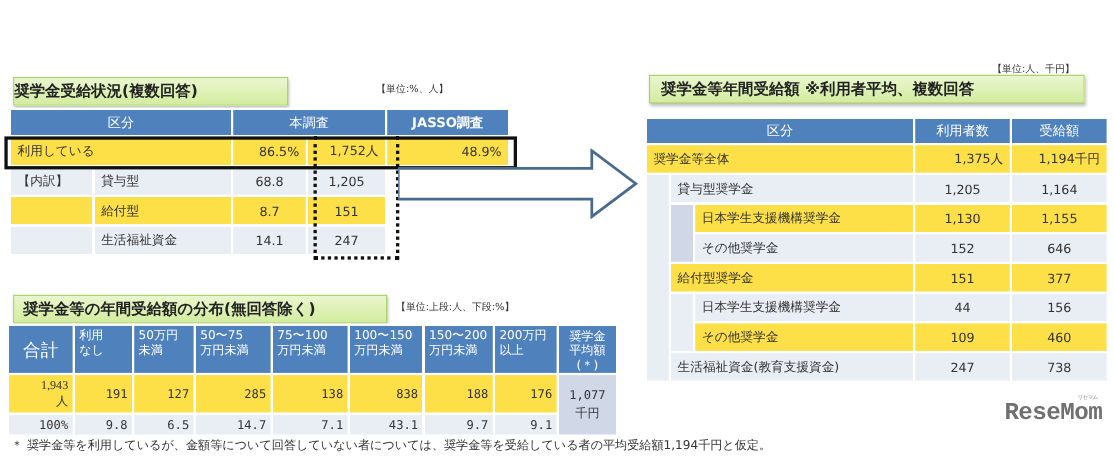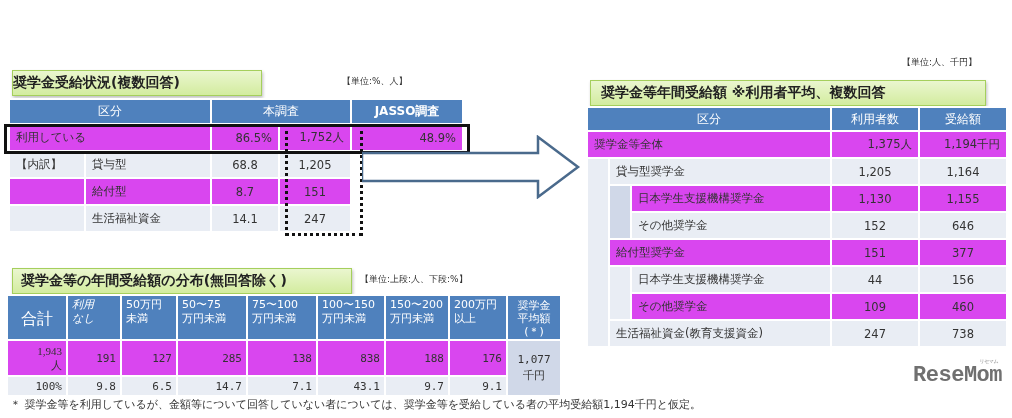--- a/index.html
+++ b/index.html
@@ -10,21 +10,21 @@
     .abs { position: absolute; }
     .title-box {
       position: absolute; background: linear-gradient(#eaf6cf, #d3ec9f);
       border: 1px solid #a5cf5c; box-shadow: 1px 2px 3px rgba(0,0,0,0.25);
       font-weight: bold; color: #222; white-space: nowrap; display: flex; align-items: center;
     }
     .unit { position: absolute; font-size: 9px; color: #333; white-space: nowrap; }
     table { border-collapse: collapse; position: absolute; table-layout: fixed; }
     td, th { font-size: 11.5px; white-space: nowrap; overflow: hidden; }
     th { background: #4f81bd; color: #fff; font-weight: normal; border: 2px solid #fff; }
-    .r1 td { background: #d946ef; }
+    .r1 td { background: #fde047; }
     .r2 td { background: #e9edf4; }
     td { border: 2px solid #fff; padding: 0 6px; color: #333; }
     .num { text-align: right; }
     .ctr { text-align: center; }
 
     
     #t1 { left: 8px; top: 98px; width: 354px; }
     #t1 th { height: 25px; font-size: 12px; }
     #t1 td { height: 27px; }
 
@@ -118,21 +118,21 @@
       <col style="width:70px">
       <col style="width:70px">
       <col style="width:68px">
       <col style="width:64px">
       <col style="width:58px">
       <col style="width:54px">
   </colgroup>
   <tbody>
       <tr>
     <th class="c" style="font-size:16px;">合計</th>
-    <th><span style="white-space:pre-line;font-style:italic;">利用
+    <th><span style="white-space:pre-line;">利用
 なし</span></th>
     <th><span style="white-space:pre-line;">50万円
 未満</span></th>
     <th><span style="white-space:pre-line;">50〜75
 万円未満</span></th>
     <th><span style="white-space:pre-line;">75〜100
 万円未満</span></th>
     <th><span style="white-space:pre-line;">100〜150
 万円未満</span></th>
     <th><span style="white-space:pre-line;">150〜200
@@ -163,21 +163,21 @@
     <td class="num">14.7</td>
     <td class="num">7.1</td>
     <td class="num">43.1</td>
     <td class="num">9.7</td>
     <td class="num">9.1</td>
   </tr>
 </tbody>
   </table>
 
 <div class="unit" style="left:902px; top:56px;">【単位:人、千円】</div>
-<div class="title-box" style="left:590px; top:80px; width:396px; height:26px; font-size:14px; padding-left:10px;">
+<div class="title-box" style="left:590px; top:68px; width:396px; height:26px; font-size:14px; padding-left:10px;">
   <span>奨学金等年間受給額 ※利用者平均、複数回答</span>
 </div>
 
 <table id="t3">
   <colgroup>
       <col style="width:22px">
       <col style="width:22px">
       <col style="width:200px">
       <col style="width:88px">
       <col style="width:88px">

